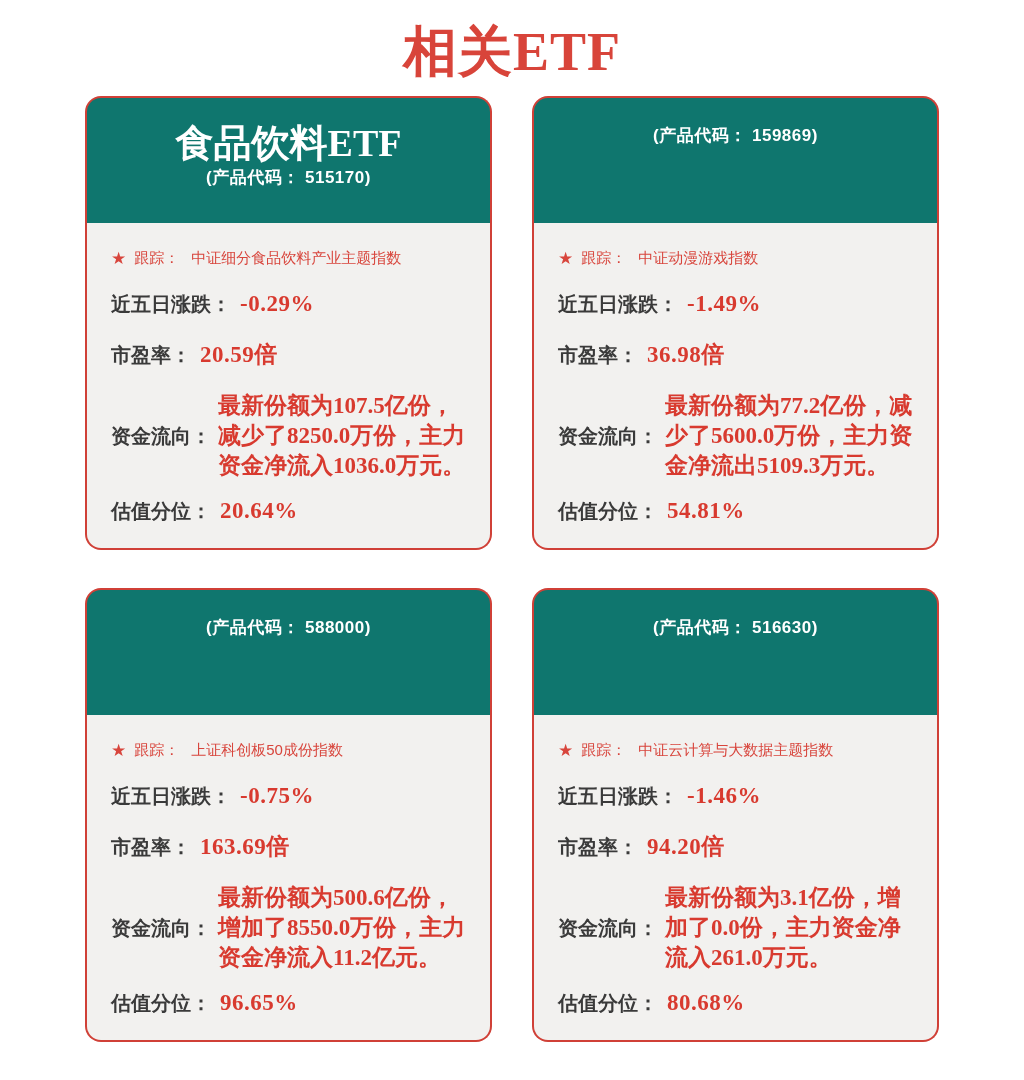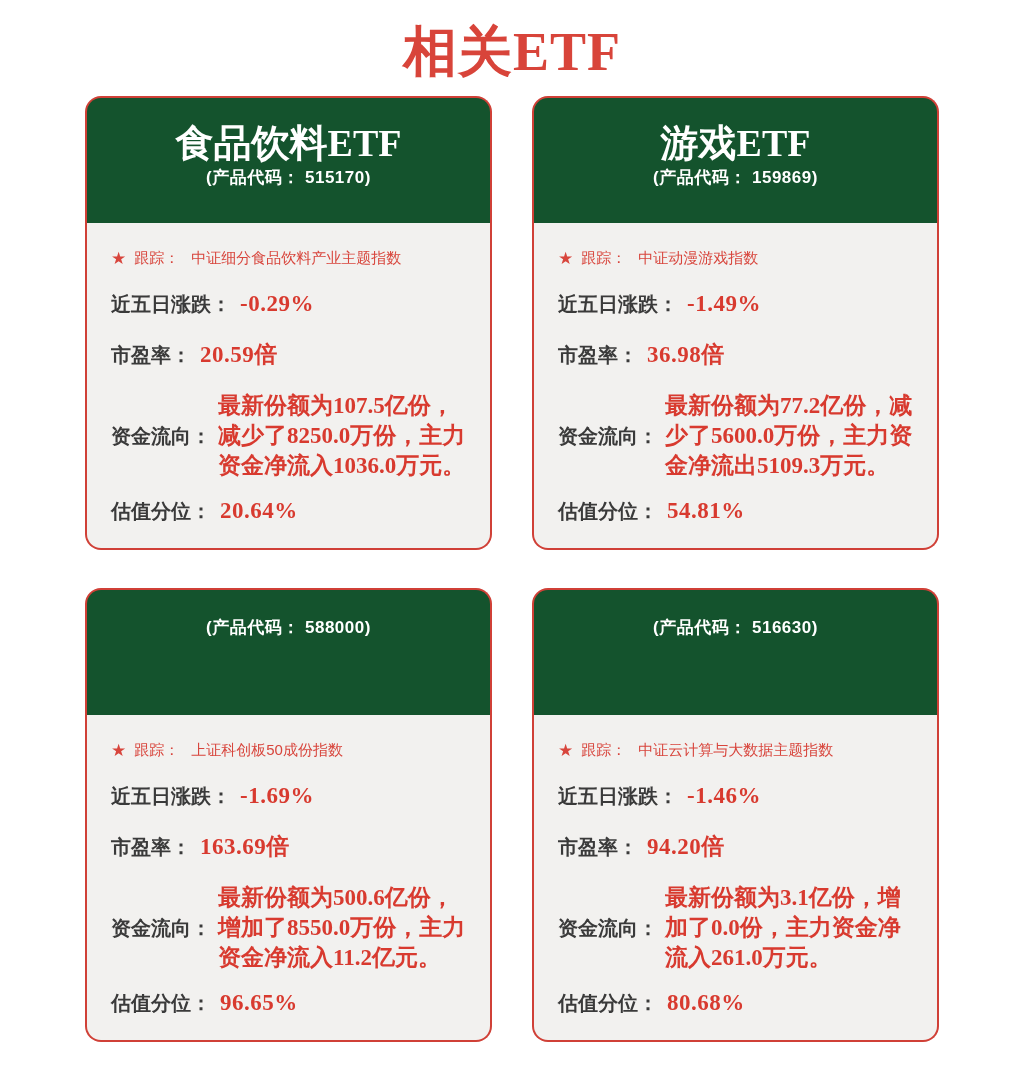--- a/index.html
+++ b/index.html
@@ -21,21 +21,21 @@
     display: grid;
     grid-template-columns: 407px 407px;
     column-gap: 40px;
     row-gap: 38px;
     justify-content: center;
   }
 
   .card { border-radius: 16px; }
 
   .card-header {
-    background: #14532d;
+    background: #0f766e;
     border: 2px solid #d04037;
     border-bottom: none;
     border-radius: 16px 16px 0 0;
     height: 127px;
     text-align: center;
     color: #ffffff;
     padding-top: 25px;
   }
   .card-title {
     font-family: "Liberation Serif", "DejaVu Serif", serif;
@@ -126,21 +126,20 @@
       </div>
       <div class="stat-row">
         <span class="stat-label">估值分位：</span>
         <span class="stat-value">20.64%</span>
       </div>
     </div>
   </div>
 
   <div class="card">
     <div class="card-header">
-      <div class="card-title">游戏ETF</div>
       <div class="card-code">(产品代码： 159869)</div>
     </div>
     <div class="card-body">
       <div class="track-line">
         <span class="star-icon">★</span>
         <span class="track-label">跟踪：</span>
         <span>中证动漫游戏指数</span>
       </div>
       <div class="stat-row">
         <span class="stat-label">近五日涨跌：</span>
@@ -166,21 +165,21 @@
       <div class="card-code">(产品代码： 588000)</div>
     </div>
     <div class="card-body">
       <div class="track-line">
         <span class="star-icon">★</span>
         <span class="track-label">跟踪：</span>
         <span>上证科创板50成份指数</span>
       </div>
       <div class="stat-row">
         <span class="stat-label">近五日涨跌：</span>
-        <span class="stat-value">-1.69%</span>
+        <span class="stat-value">-0.75%</span>
       </div>
       <div class="stat-row">
         <span class="stat-label">市盈率：</span>
         <span class="stat-value">163.69倍</span>
       </div>
       <div class="stat-row flow">
         <span class="stat-label">资金流向：</span>
         <span class="stat-value">最新份额为500.6亿份，增加了8550.0万份，主力资金净流入11.2亿元。</span>
       </div>
       <div class="stat-row">

